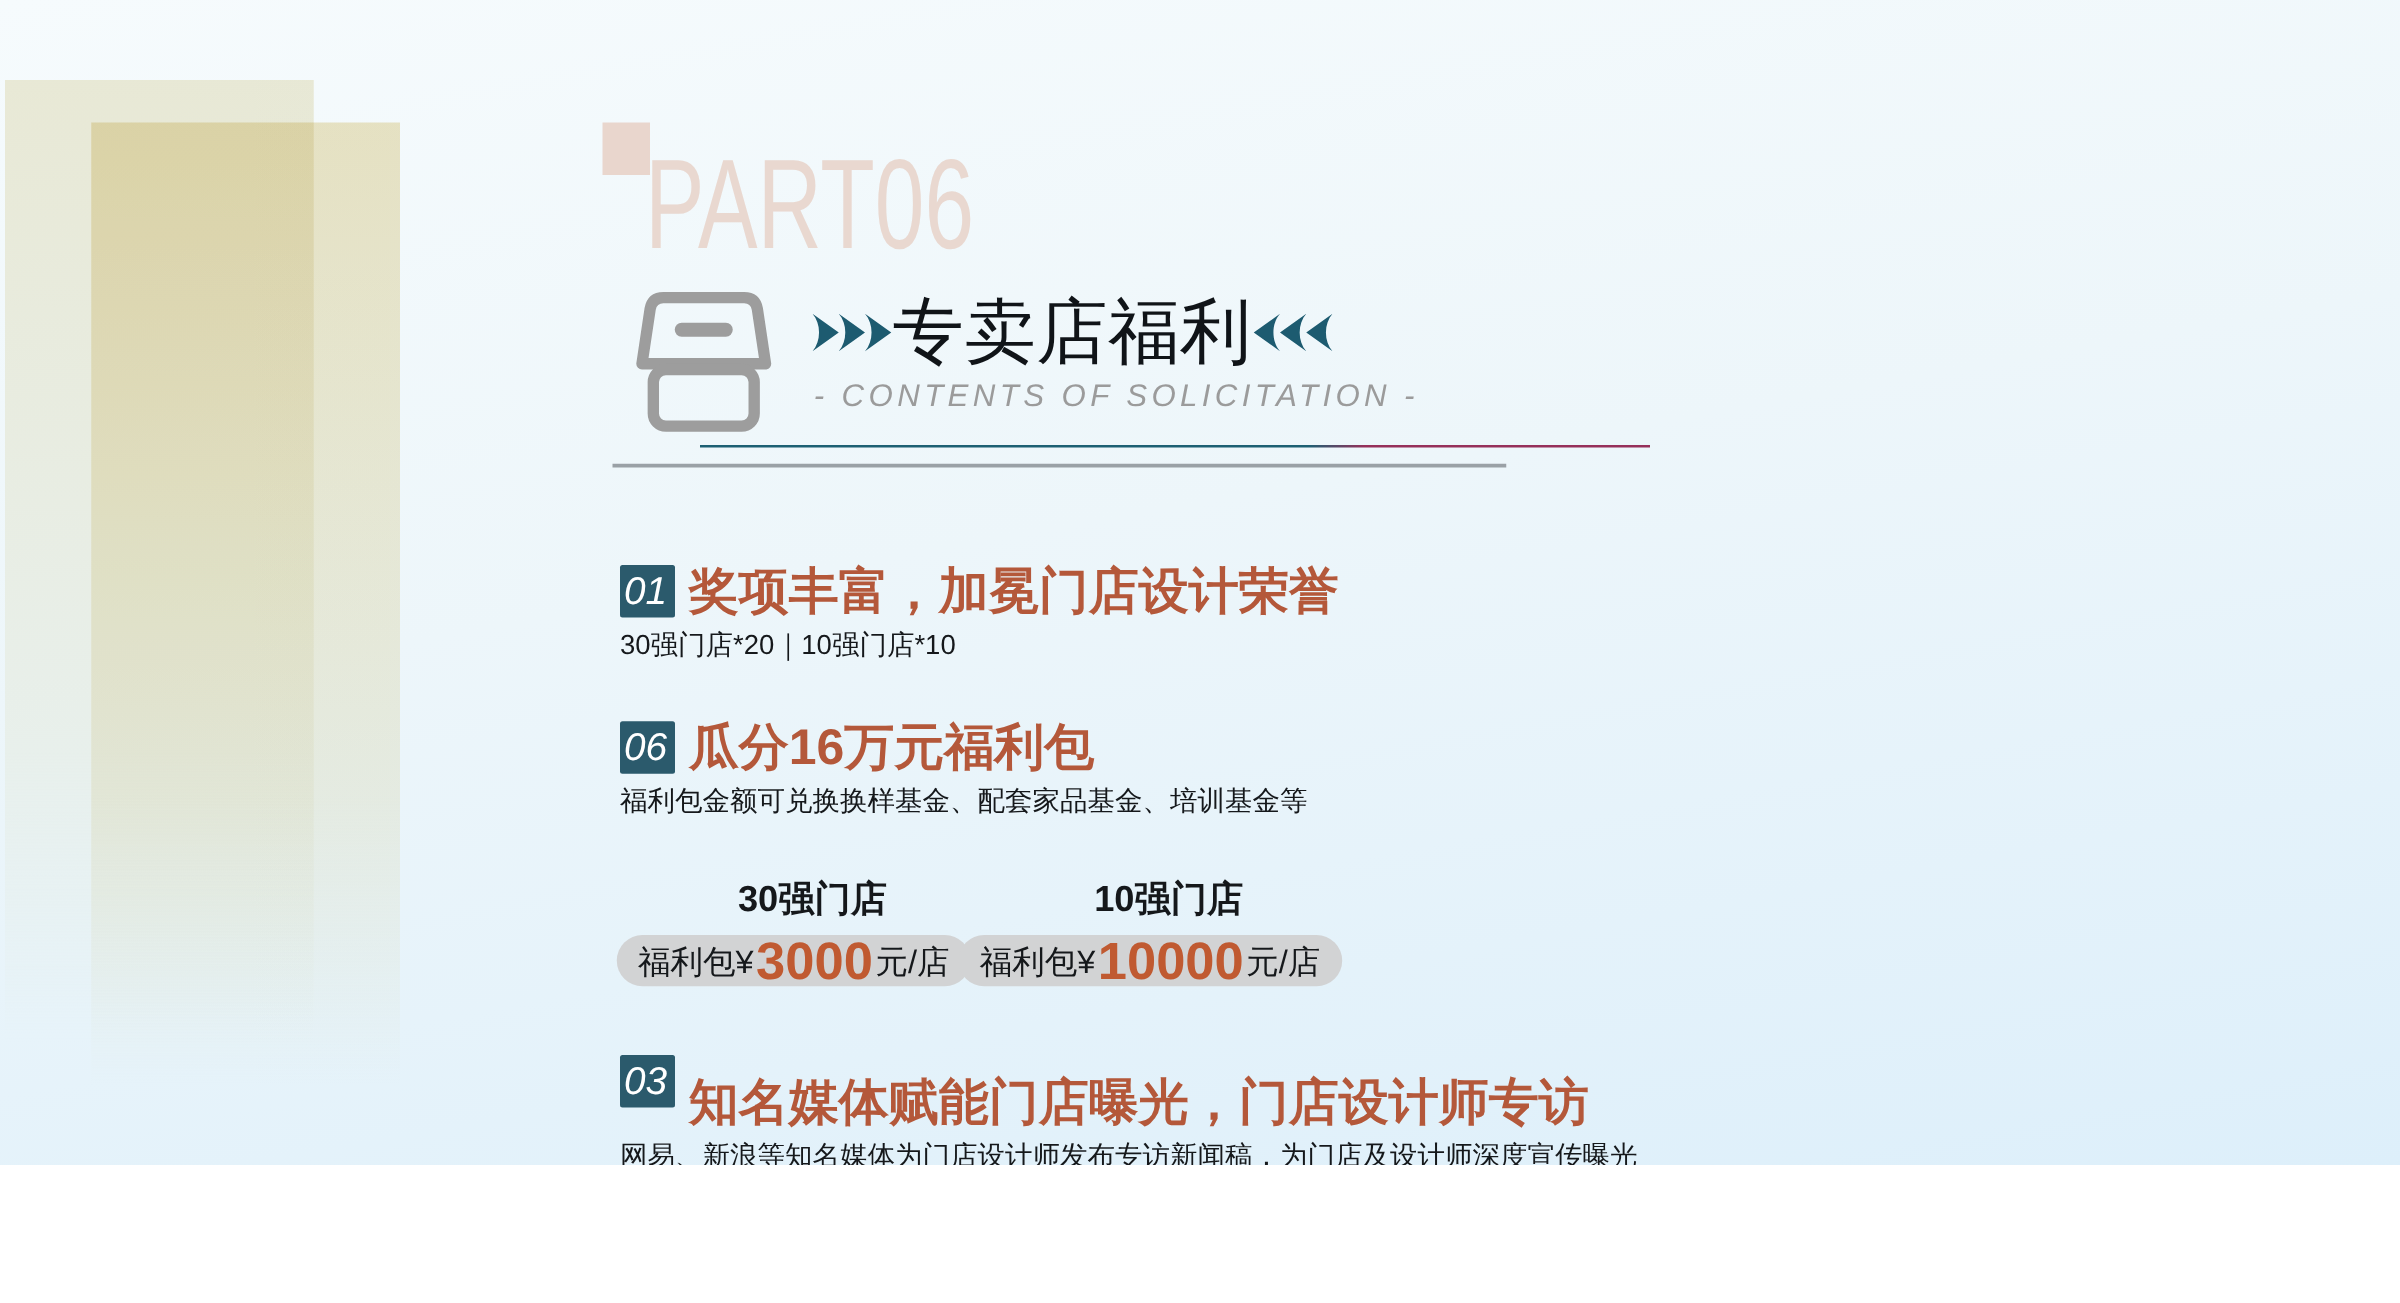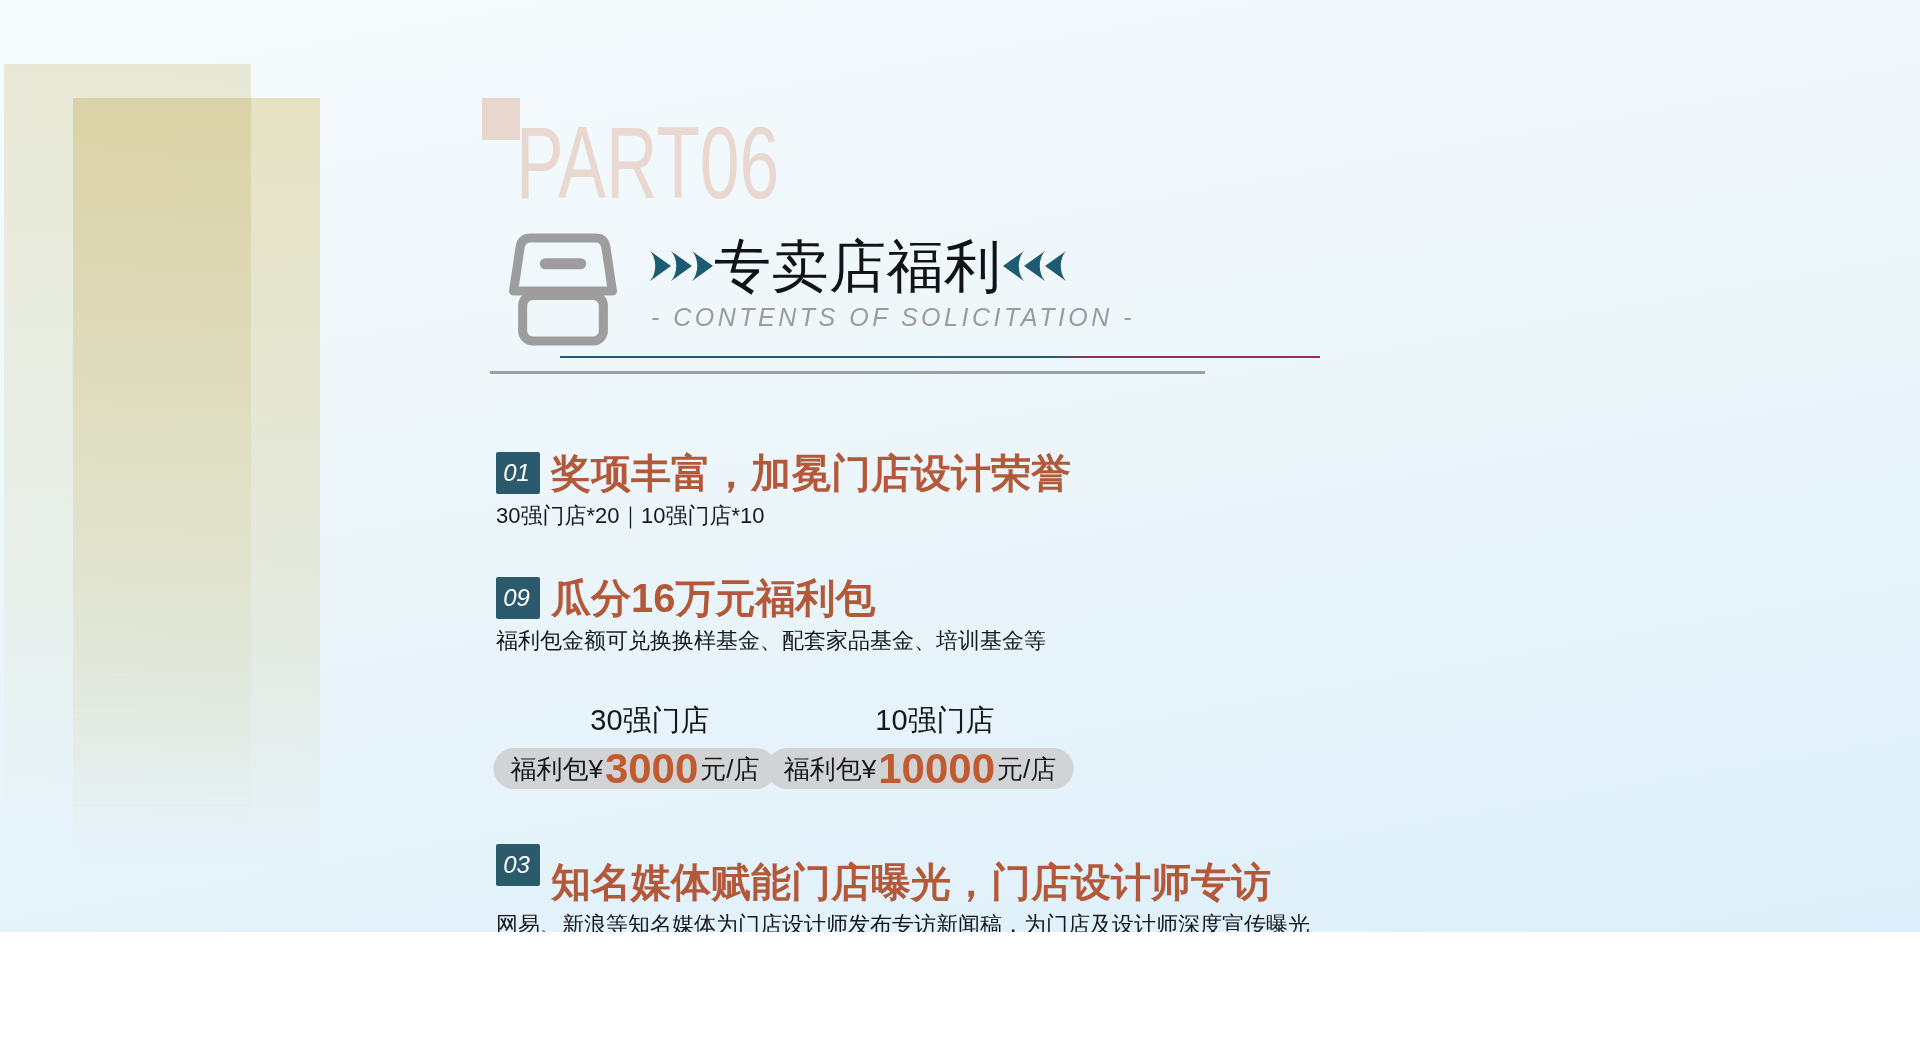--- a/index.html
+++ b/index.html
@@ -23,30 +23,30 @@
   .box-icon{position:absolute;left:492px;top:231px;width:142px;height:115px;}
   .title-row{position:absolute;left:650px;top:234px;height:64px;display:flex;align-items:center;}
   .title-row h1{font-size:57px;font-weight:500;color:#101418;letter-spacing:0.5px;line-height:1;}
   .arrows{width:64px;height:34px;}
   .subtitle{position:absolute;left:651px;top:303px;font-size:25px;font-style:italic;
     color:#9b9b9b;letter-spacing:3.5px;font-weight:400;}
   .line-accent{position:absolute;left:560px;top:356px;width:760px;height:2px;
     background:linear-gradient(90deg,var(--line-teal) 0%,var(--line-teal) 64%,var(--line-maroon) 70%,var(--line-maroon) 100%);}
   .line-gray{position:absolute;left:490px;top:371px;width:715px;height:3px;background:var(--line-gray);}
   .badge{position:absolute;left:496px;width:44px;height:42px;background:var(--badge);
-    color:#fff;font-size:24px;font-style:italic;display:flex;align-items:center;
+    color:#fff;font-size:31px;font-style:italic;display:flex;align-items:center;
     justify-content:center;border-radius:2px;padding-right:3px;}
   .heading{position:absolute;left:551px;font-size:40px;font-weight:600;color:var(--heading);line-height:42px;white-space:nowrap;}
   .desc{position:absolute;left:496px;font-size:22px;color:#15181b;line-height:26px;white-space:nowrap;}
   .b1{top:452px;} .h1{top:452px;} .d1{top:503px;}
   .b2{top:577px;} .h2{top:577px;} .d2{top:628px;}
   .b3{top:844px;} .h3{top:861px;} .d3{top:912px;}
   .pkg{position:absolute;display:flex;flex-direction:column;align-items:center;transform:translateX(-50%);}
   .pkg-1{left:635px;top:703px;} .pkg-2{left:920px;top:703px;}
-  .pkg-label{font-size:29px;color:#15181b;font-weight:400;line-height:34px;margin-bottom:11px;margin-left:30px;}
+  .pkg-label{font-size:29px;color:#15181b;font-weight:700;line-height:34px;margin-bottom:11px;margin-left:30px;}
   .pill{display:inline-flex;align-items:center;justify-content:center;height:41px;
     padding:0 17px;border-radius:21px;background:var(--pill);white-space:nowrap;}
   .pill .pfx,.pill .sfx{font-size:26px;color:#15181b;line-height:1;}
   .pill .amt{font-size:42px;font-weight:700;color:var(--amount);line-height:1;margin:0 2px;}
 </style>
 </head>
 <body>
 
 <div class="stage">
 
@@ -81,21 +81,21 @@
   </div>
 
   <div class="subtitle">- CONTENTS OF SOLICITATION -</div>
   <div class="line-accent"></div>
   <div class="line-gray"></div>
 
   <div class="badge b1">01</div>
   <div class="heading h1">奖项丰富，加冕门店设计荣誉</div>
   <div class="desc d1">30强门店*20｜10强门店*10</div>
 
-  <div class="badge b2">09</div>
+  <div class="badge b2">06</div>
   <div class="heading h2">瓜分16万元福利包</div>
   <div class="desc d2">福利包金额可兑换换样基金、配套家品基金、培训基金等</div>
 
   <div class="pkg pkg-1">
     <div class="pkg-label">30强门店</div>
     <div class="pill">
       <span class="pfx">福利包¥</span>
       <span class="amt">3000</span>
       <span class="sfx">元/店</span>
     </div>

